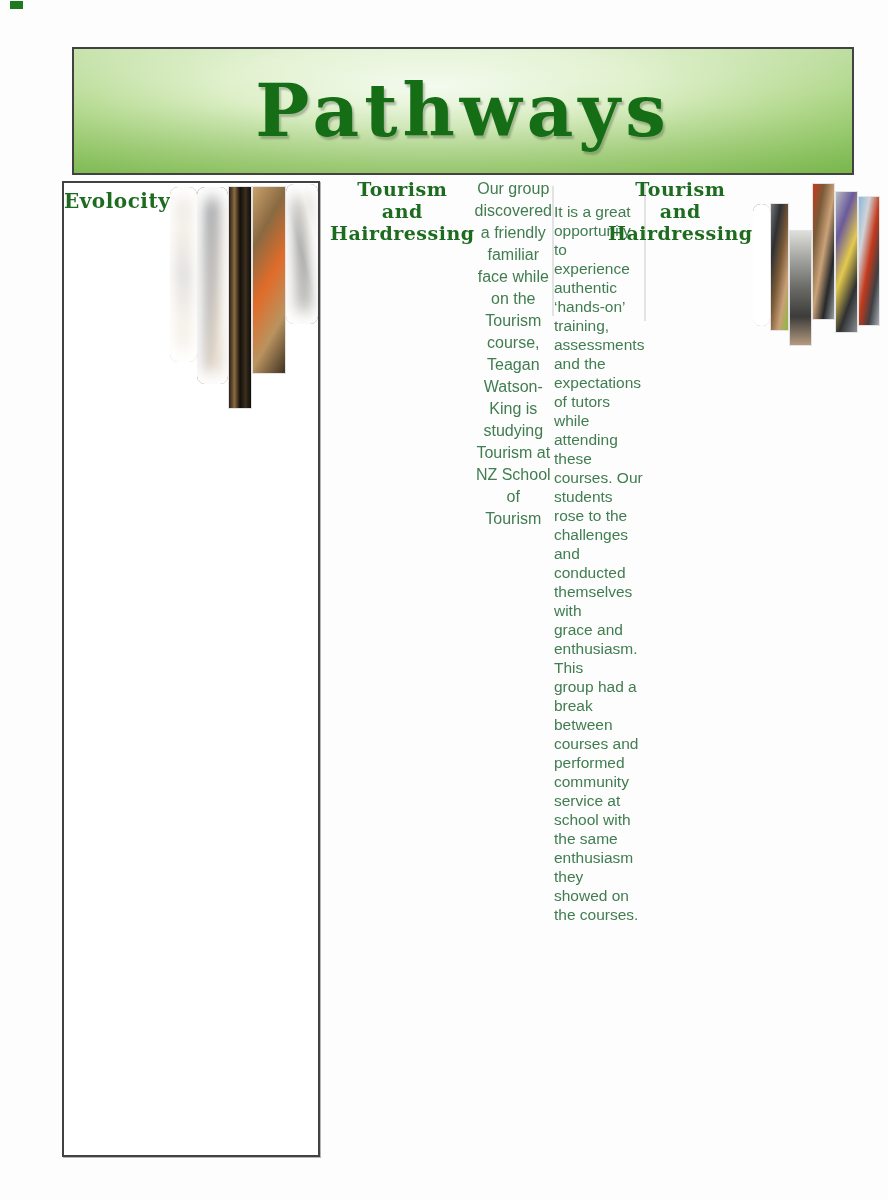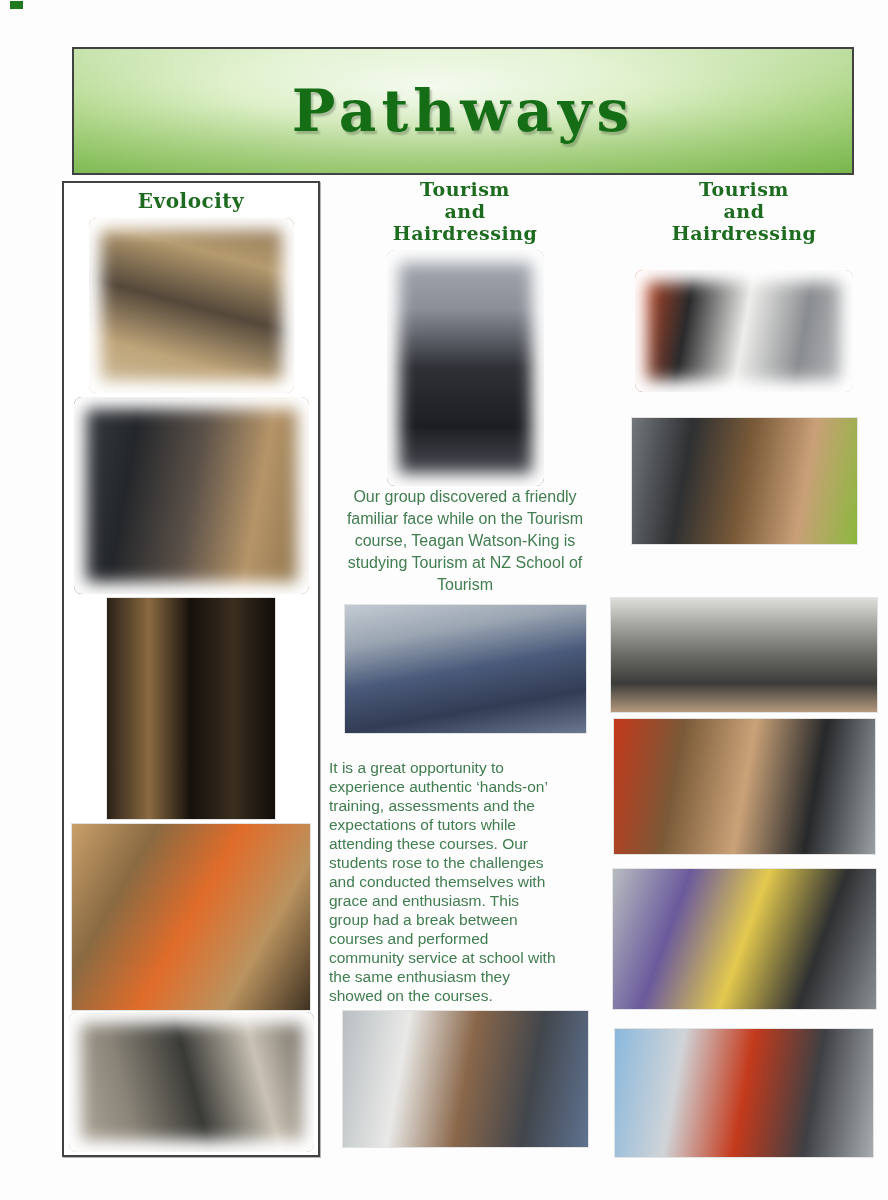--- a/index.html
+++ b/index.html
@@ -8,24 +8,24 @@
   .corner-mark{position:absolute;left:10px;top:1px;width:13px;height:8px;
         background:var(--corner-mark);}
   
   .banner{position:absolute;left:72px;top:47px;width:778px;height:124px;
         border:2px solid var(--banner-border);
         background:
           linear-gradient(to bottom, rgba(255,255,255,.30) 0%, rgba(255,255,255,0) 45%, rgba(105,165,62,.30) 100%),
           radial-gradient(ellipse at 46% 30%, var(--banner-light) 0%, var(--banner-mid2) 34%, var(--banner-mid) 68%, var(--banner-deep) 100%);
         display:flex;align-items:center;justify-content:center;}
   .banner h1{margin:0;font-family:"DejaVu Serif", serif;font-weight:bold;
-        font-size:58px;letter-spacing:5px;color:var(--banner-text);
+        font-size:72px;letter-spacing:5px;color:var(--banner-text);
         text-shadow:2px 3px 2px rgba(70,85,60,.35);line-height:1;}
   
-  .col{position:absolute;display:flex;flex-direction:column;align-items:center;}
+  .col{position:absolute;display:flex;flex-direction:row;}
   .col-left{left:62px;top:181px;width:258px;height:976px;
         border:2px solid var(--box-border);box-shadow:1px 1px 0 #b5b5b5;
         background:#fff;box-sizing:border-box;}
   .col-mid{left:330px;top:178px;width:270px;}
   .col-right{left:608px;top:178px;width:272px;}
   h2{margin:0;font-family:"DejaVu Serif", serif;font-weight:bold;color:var(--heading);
         white-space:pre-line;text-align:center;letter-spacing:.5px;
         font-size:19px;line-height:22px;}
   .col-left h2{font-size:20px;line-height:26px;margin-top:5px;}
   .para{margin:0;color:var(--body-text);white-space:pre-line;

